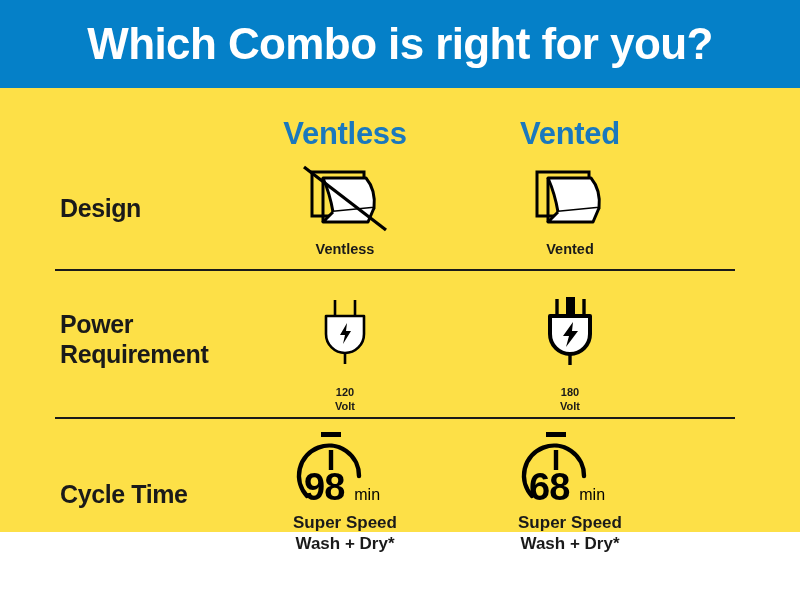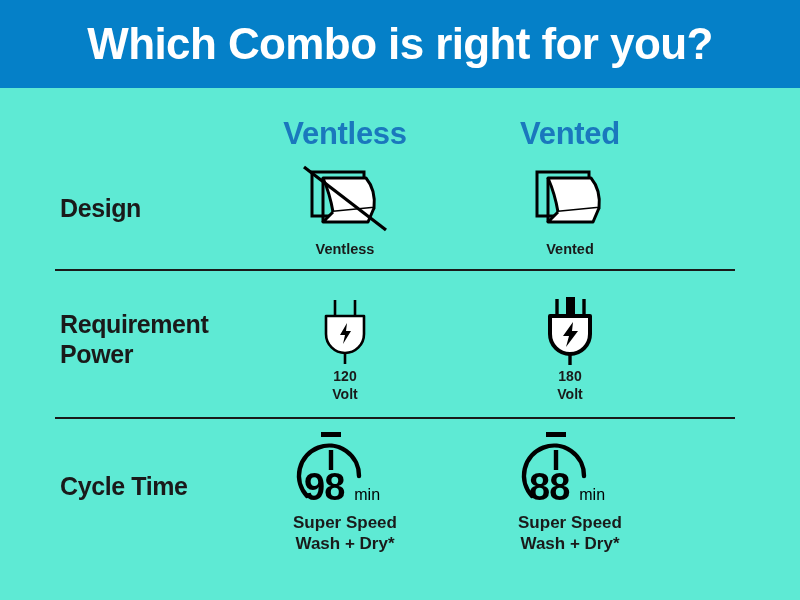--- a/index.html
+++ b/index.html
@@ -10,22 +10,22 @@
     width: 800px;
     height: 600px;
     background: #ffffff;
     font-family: "Liberation Sans", sans-serif;
     overflow: hidden;
   }
 
   #page {
     position: relative;
     width: 800px;
-    height: 600px;
-    background: #5eead4;
+    height: 532px;
+    background: #fde047;
   }
 
   
   .banner {
     position: absolute;
     left: 0;
     top: 0;
     width: 800px;
     height: 88px;
     background: #0580c8;
@@ -90,21 +90,21 @@
     left: 60px;
     width: 230px;
     color: #1a1a1a;
     font-size: 25px;
     font-weight: bold;
     letter-spacing: -0.4px;
     line-height: 1.18;
   }
   .row.r-design .row-label { top: 34px; }
   .row.r-power  .row-label { top: 38px; }
-  .row.r-cycle  .row-label { top: 52px; }
+  .row.r-cycle  .row-label { top: 60px; }
 
   .cell {
     position: absolute;
     width: 220px;
     top: 0;
     height: 100%;
     display: flex;
     flex-direction: column;
     align-items: center;
   }
@@ -124,21 +124,21 @@
     font-weight: bold;
     line-height: 1.25;
   }
 
   
   .row.r-design .icon-wrap { margin-top: 4px; height: 70px; }
   .row.r-design .cell-caption { margin-top: 6px; font-size: 14.5px; }
 
   
   .row.r-power .icon-wrap { margin-top: 24px; height: 72px; }
-  .row.r-power .cell-caption { margin-top: 0; font-size: 14px; }
+  .row.r-power .cell-caption { margin-top: 18px; font-size: 11px; }
 
   
   .row.r-cycle .icon-wrap { margin-top: 10px; height: 78px; }
   .row.r-cycle .cell-caption { margin-top: 4px; font-size: 17px; }
 
   .stopwatch-block {
     position: relative;
     width: 150px;
     height: 78px;
   }
@@ -221,22 +221,22 @@
         </svg>
       </div>
       <div class="cell-caption">Vented</div>
     </div>
   </div>
 
   <div class="divider d1"></div>
 
   <div class="row r-power">
     <div class="row-label">
+      <div>Power</div>
       <div>Requirement</div>
-      <div>Power</div>
     </div>
 
     <div class="cell c-ventless">
       <div class="icon-wrap">
         <svg width="70" height="72" viewBox="0 0 70 72" fill="none" xmlns="http://www.w3.org/2000/svg">
           <line x1="25" y1="4" x2="25" y2="20" stroke="#000" stroke-width="2.6"></line>
           <line x1="45" y1="4" x2="45" y2="20" stroke="#000" stroke-width="2.6"></line>
           <path d="M16 20 H54 V38 a19 19 0 0 1 -38 0 Z" stroke="#000" stroke-width="2.6" fill="#fff" stroke-linejoin="round"></path>
           <line x1="35" y1="57" x2="35" y2="68" stroke="#000" stroke-width="2.6"></line>
           <path d="M37 27 L30 39 L35 39 L33 48 L41 35 L36 35 Z" fill="#000"></path>
@@ -293,21 +293,21 @@
 
     <div class="cell c-vented">
       <div class="icon-wrap">
         <div class="stopwatch-block">
           <svg class="stopwatch-svg" width="90" height="78" viewBox="0 0 90 78" fill="none" xmlns="http://www.w3.org/2000/svg">
             <rect x="35" y="2" width="20" height="5" fill="#000"></rect>
             <path d="M21 66 A30 30 0 1 1 73 46" stroke="#000" stroke-width="4.4" fill="none" stroke-linecap="round"></path>
             <line x1="45" y1="20" x2="45" y2="40" stroke="#000" stroke-width="4.4"></line>
           </svg>
           <div class="time-value">
-            <span class="time-num">88</span>
+            <span class="time-num">68</span>
             <span class="time-unit">min</span>
           </div>
         </div>
       </div>
       <div class="cell-caption">
         <div>Super Speed</div>
         <div>Wash + Dry*</div>
       </div>
     </div>
   </div>

